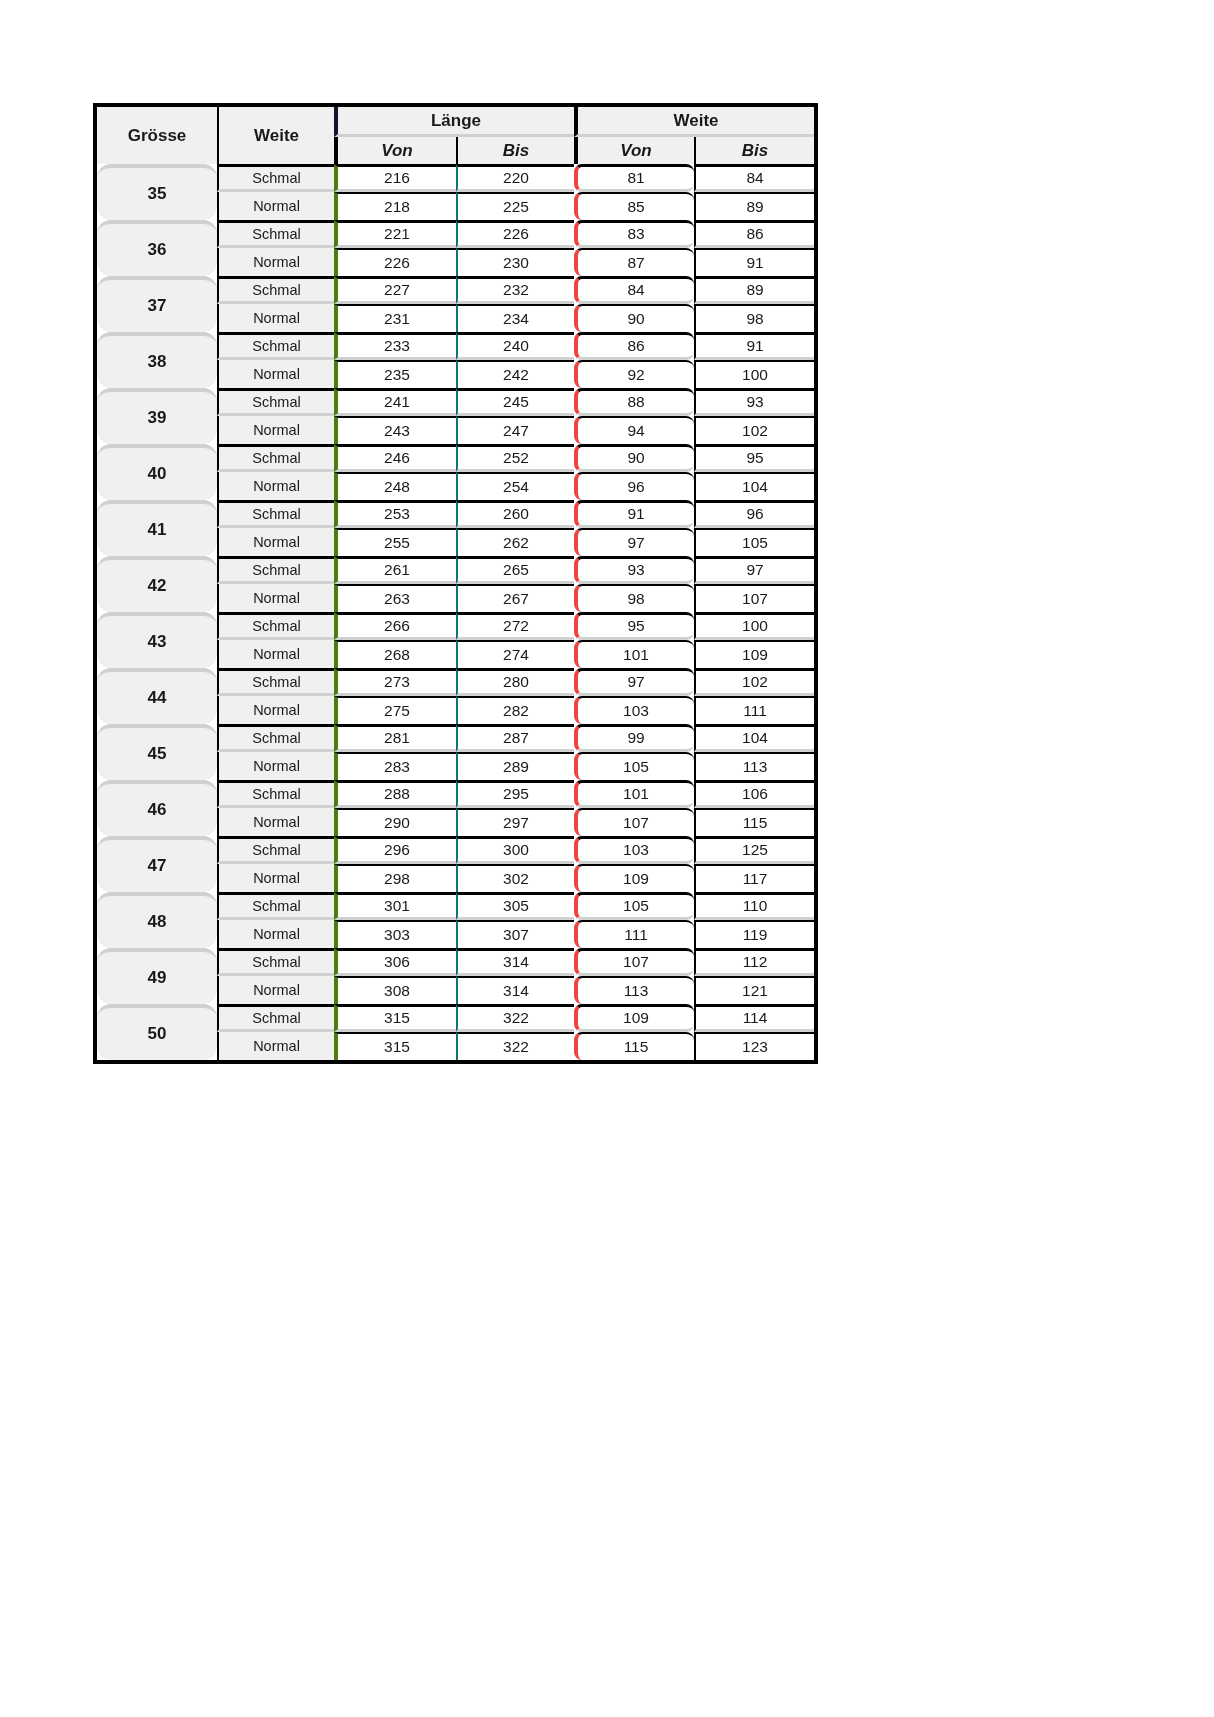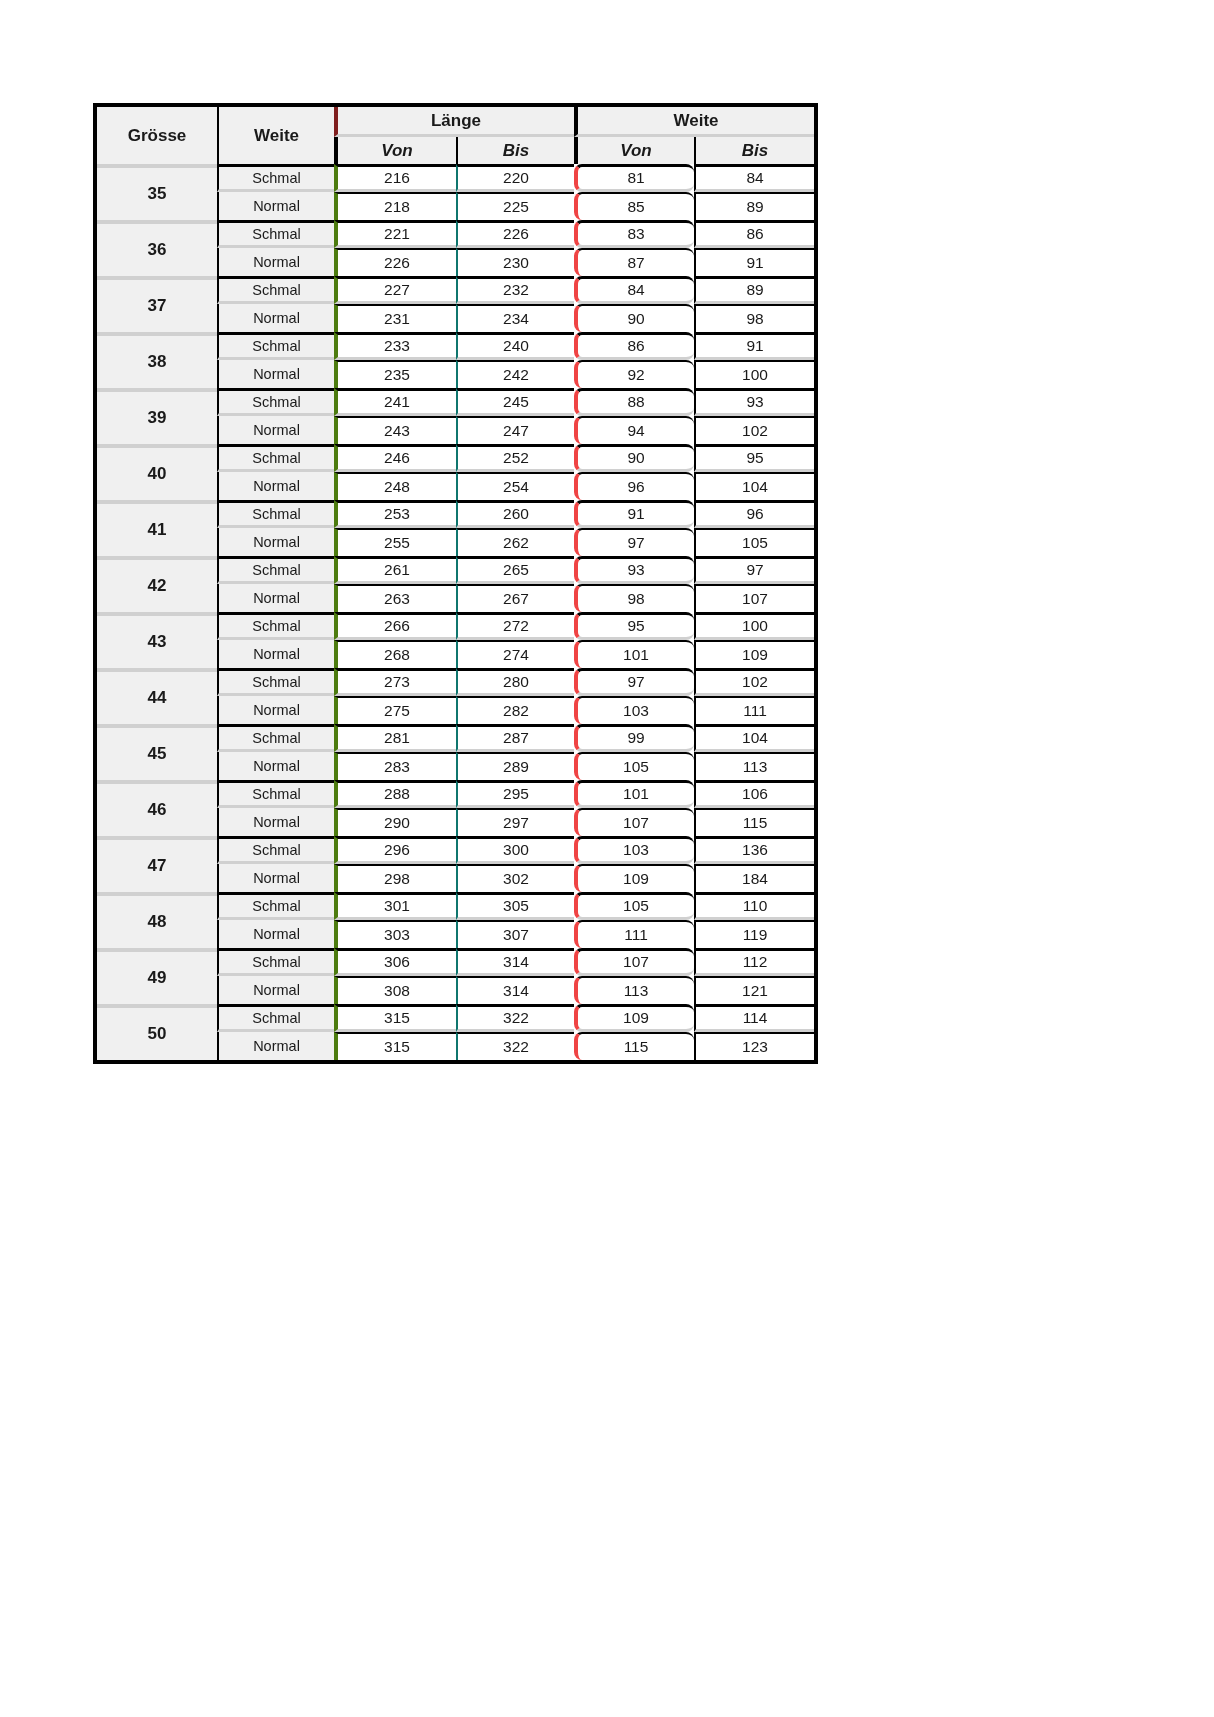--- a/index.html
+++ b/index.html
@@ -39,34 +39,35 @@
   
   tr.hdr-top { height: 30px; }
   tr.hdr-sub { height: 27px; font-style: italic; }
   tr.hdr-top th, tr.hdr-sub th {
     background: var(--cellbg);
     font-weight: bold;
     font-size: 17px;
   }
   th.h-groesse { }
   th.h-weite-col { border-left: 2px solid #000; }
-  th.h-laenge { border-left: 4px solid #7f1d1d; border-bottom: 3px solid var(--sep); }
+  th.h-laenge { border-left: 4px solid #0f172a; border-bottom: 3px solid var(--sep); }
   th.h-weite-mm { border-left: 4px solid #000; border-bottom: 3px solid var(--sep); }
   th.h-lvon { border-left: 4px solid #000; }
   th.h-lbis { border-left: 2px solid #000; }
   th.h-wvon { border-left: 4px solid #000; }
   th.h-wbis { border-left: 2px solid #000; }
 
   
   tbody tr { height: 28px; }
   td.cell-grosse {
     background: var(--cellbg);
     font-weight: bold;
     font-size: 17px;
     border-top: 4px solid var(--sep);
+    border-radius: 14px;
   }
   td.cell-wlabel {
     background: var(--cellbg);
     font-size: 14.5px;
     border-left: 2px solid #000;
     margin-top: 44px;
   }
   td.cell-lvon { border-left: 4px solid #4d7c0f; }
   td.cell-lbis { border-left: 2px solid #0f766e; }
   td.cell-wvon { border-left: 4px solid #ef4444; border-radius: 8px; }
@@ -294,28 +295,28 @@
           <td class="cell-lbis">297</td>
           <td class="cell-wvon">107</td>
           <td class="cell-wbis">115</td>
         </tr>
         <tr class="row-schmal">
           <td rowspan="2" class="cell-grosse">47</td>
           <td class="cell-wlabel">Schmal</td>
           <td class="cell-lvon">296</td>
           <td class="cell-lbis">300</td>
           <td class="cell-wvon">103</td>
-          <td class="cell-wbis">136</td>
+          <td class="cell-wbis">125</td>
         </tr>
         <tr class="row-normal">
           <td class="cell-wlabel">Normal</td>
           <td class="cell-lvon">298</td>
           <td class="cell-lbis">302</td>
           <td class="cell-wvon">109</td>
-          <td class="cell-wbis">184</td>
+          <td class="cell-wbis">117</td>
         </tr>
         <tr class="row-schmal">
           <td rowspan="2" class="cell-grosse">48</td>
           <td class="cell-wlabel">Schmal</td>
           <td class="cell-lvon">301</td>
           <td class="cell-lbis">305</td>
           <td class="cell-wvon">105</td>
           <td class="cell-wbis">110</td>
         </tr>
         <tr class="row-normal">

